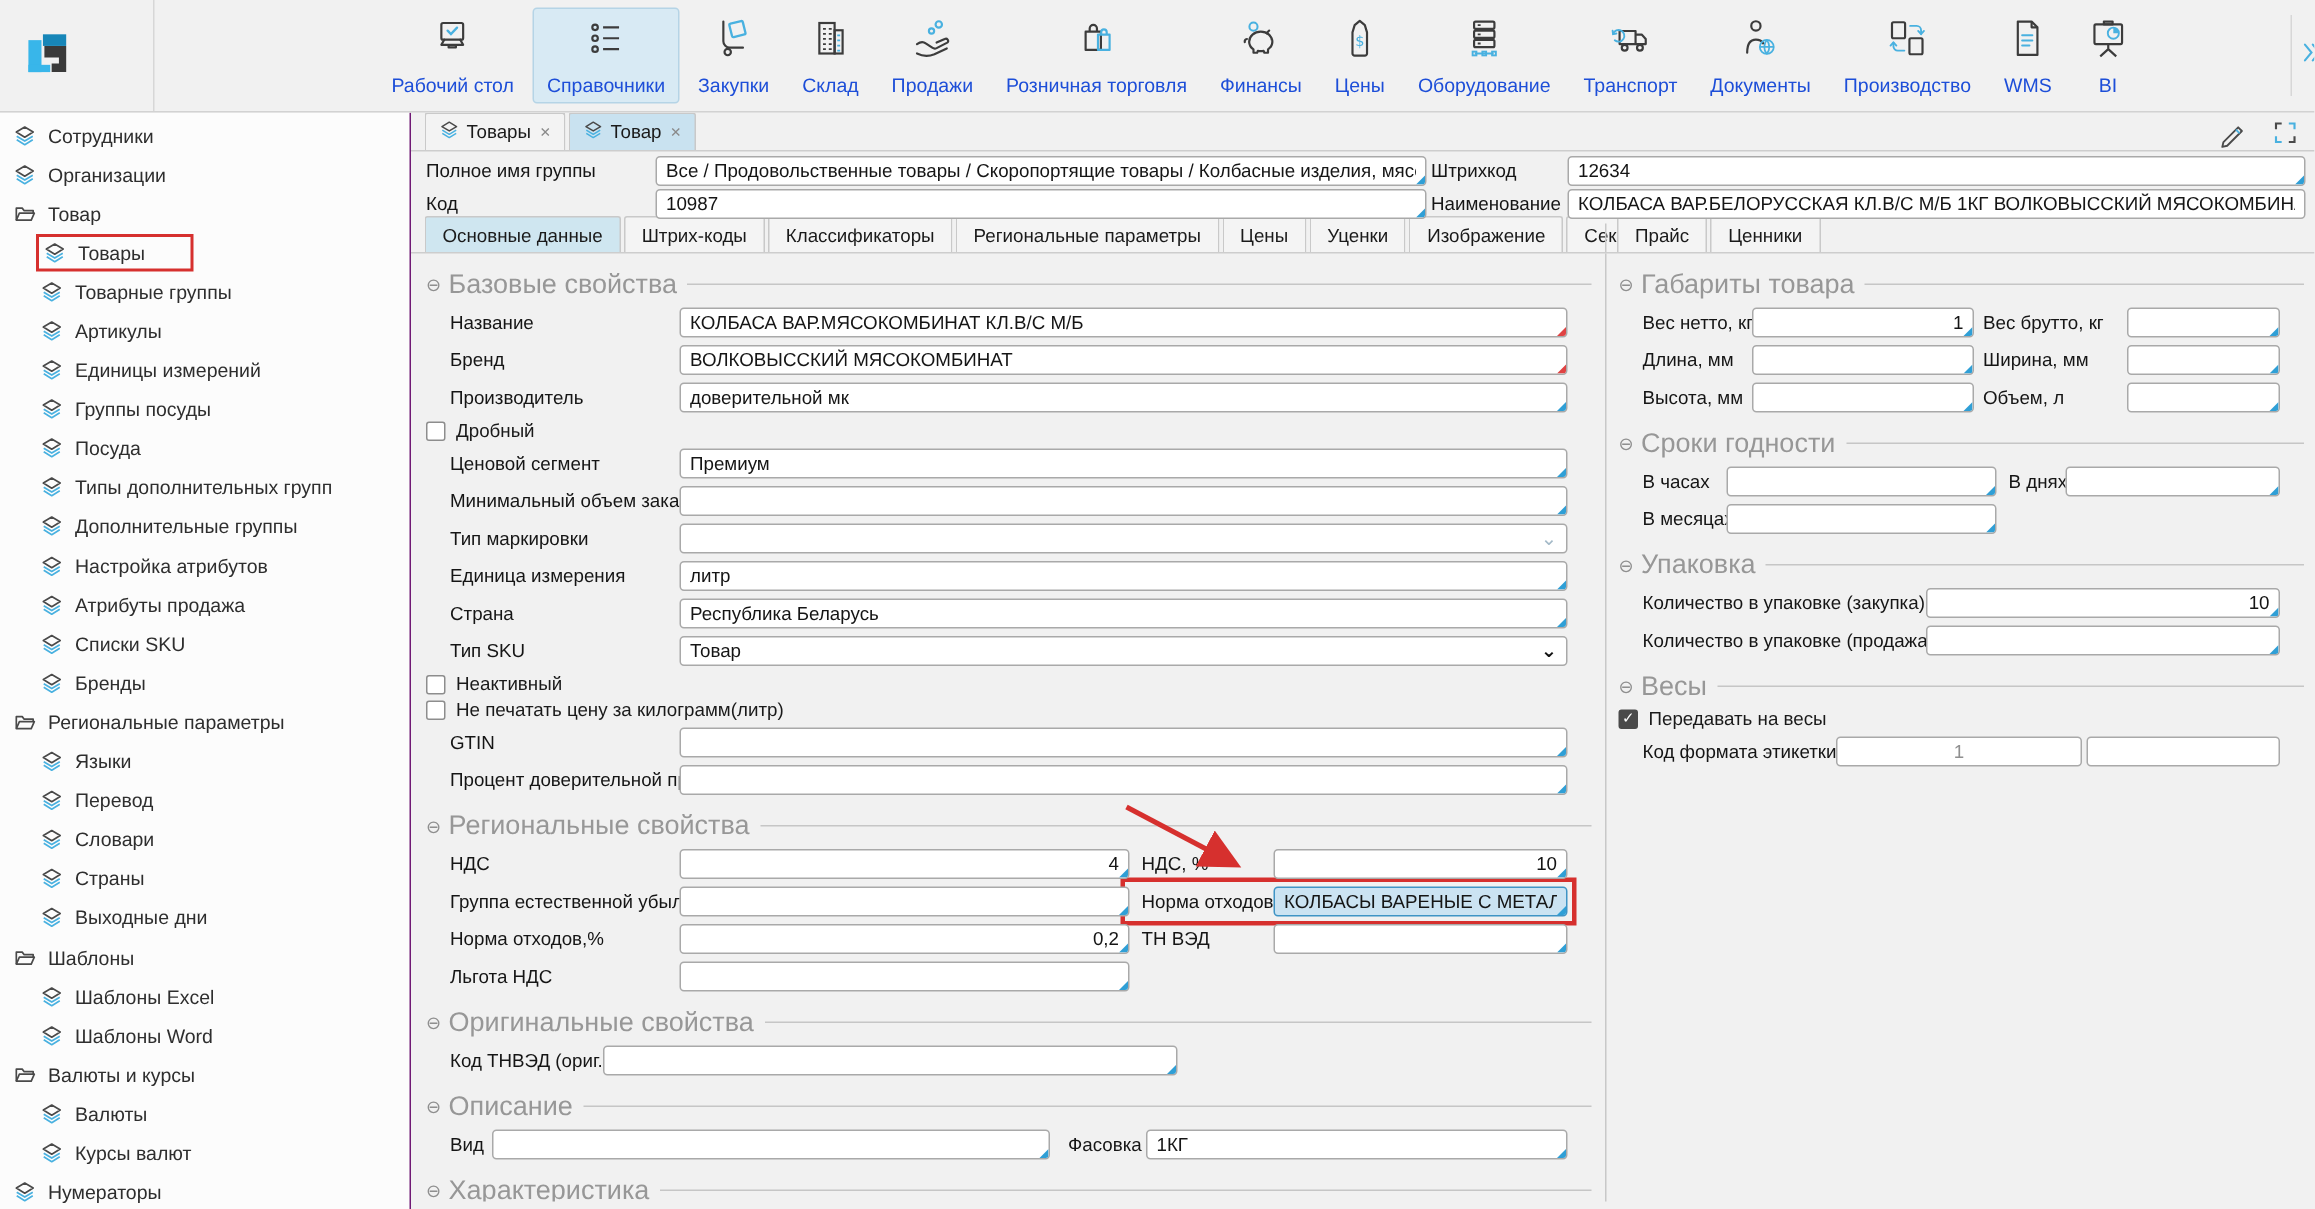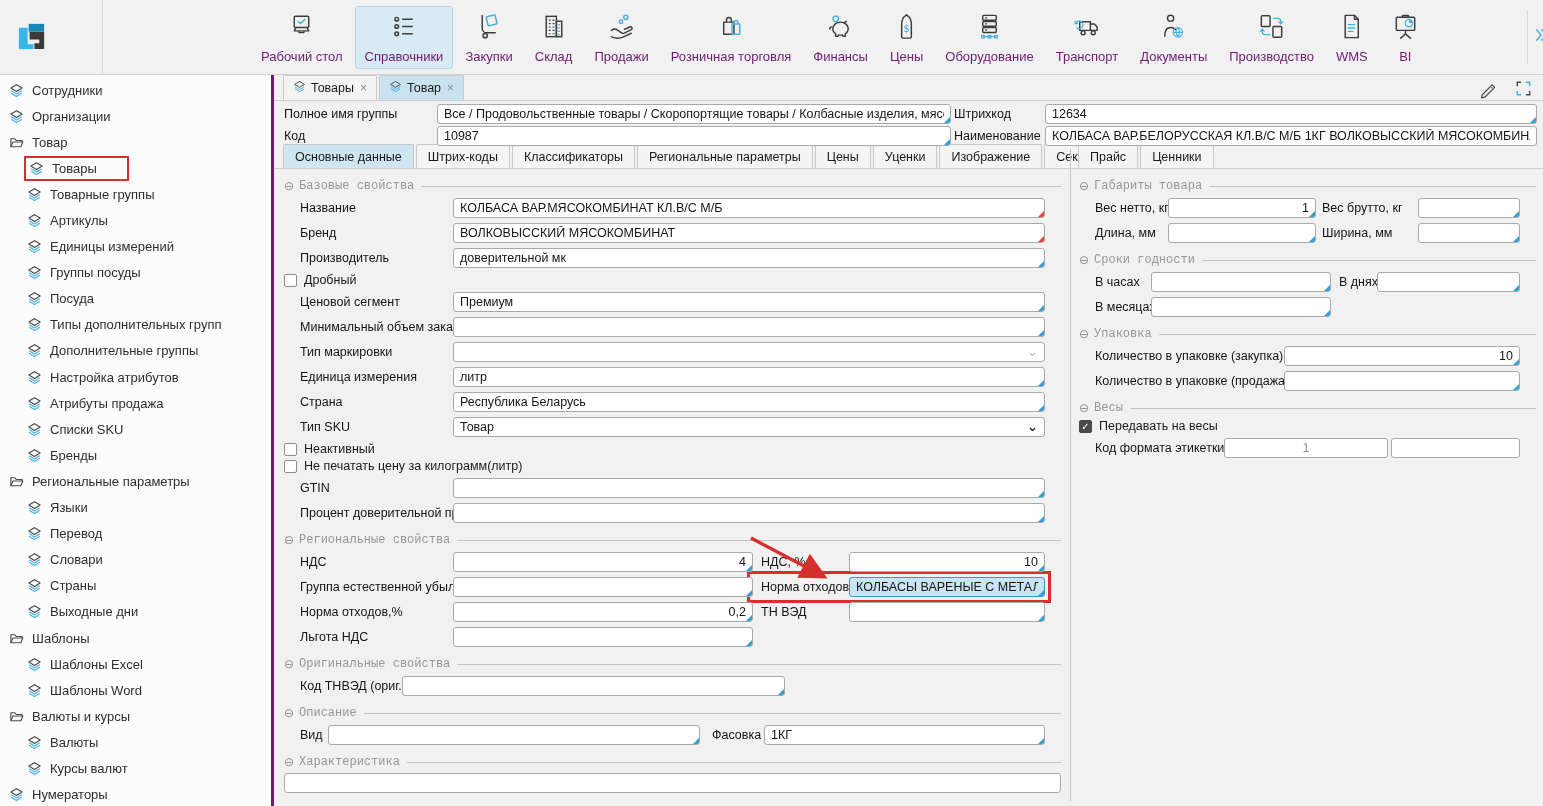--- a/index.html
+++ b/index.html
@@ -5,27 +5,27 @@
   * { box-sizing: border-box; margin: 0; padding: 0; }
   html,body { width:1543px; height:806px; overflow:hidden; }
   body { font-family:"Liberation Sans","DejaVu Sans",sans-serif; background:#f1f1f1; position:relative; color:#1a1a1a; }
 
   
   .toolbar { height:75px; background:#f1f1f1; border-bottom:1px solid #d2d2d2; display:flex; align-items:center; position:relative; }
   .logo-wrap { width:103px; height:100%; display:flex; align-items:center; padding-left:17px; border-right:1px solid #d7d7d7; }
   .tb-items { display:flex; align-items:center; gap:2px; margin-left:148px; height:100%; }
   .tbtn { display:flex; flex-direction:column; align-items:center; justify-content:center; gap:3px; padding:4px 9px; border:1px solid transparent; border-radius:3px; cursor:default; }
   .tbtn.sel { background:#d8eaf4; border-color:#b5d4e6; }
-  .tlbl { font-size:13px; color:#701a75; white-space:nowrap; }
+  .tlbl { font-size:13px; color:#1d4ed8; white-space:nowrap; }
   .tb-sep-right { position:absolute; right:15px; top:10px; bottom:10px; width:1px; background:#d7d7d7; }
   .tb-over { position:absolute; right:0; top:26px; width:9px; overflow:hidden; }
 
   
   .app-body { display:flex; height:731px; }
-  .sidebar { width:274px; background:#fcfcfc; border-right:3px solid #701a75; padding-top:2px; overflow:hidden; }
+  .sidebar { width:274px; background:#fcfcfc; border-right:1px solid #701a75; padding-top:2px; overflow:hidden; }
   .srow { display:flex; align-items:center; height:26.1px; padding-left:9px; font-size:13px; color:#2e2e2e; white-space:nowrap; cursor:default; }
   .srow.lvl1 { padding-left:27px; }
   .srow .icn { margin-right:8px; display:inline-flex; }
   .srow svg { width:15px; height:15px; }
   .red-frame { display:inline-flex; align-items:center; border:2px solid #d6302e; padding:3px 30px 3px 3px; margin-left:-3px; }
   .red-frame .icn { margin-right:8px; }
 
   .content { flex:1; display:flex; flex-direction:column; min-width:0; }
 
   
@@ -64,21 +64,21 @@
   .tab { height:24px; display:flex; align-items:center; padding:0 11px; border:1px solid #c9c9c9; border-bottom:none; background:#f4f4f4; font-size:12.5px; margin-right:2px; white-space:nowrap; border-radius:2px 2px 0 0; cursor:default; }
   .tab.act { background:#cfe6f0; }
 
   
   .panels { display:flex; height:632px; }
   .left-panel { width:796px; padding:0 9px 0 10px; overflow:hidden; }
   .right-panel { flex:1; border-left:1px solid #c8c8c8; padding:0 7px 0 8px; overflow:hidden; }
 
   .sec { display:flex; align-items:center; margin:10px 0 4px; }
   .minus { color:#8f8f8f; font-size:12px; margin-right:5px; line-height:1; }
-  .sectitle { color:#979797; font-size:12px; white-space:nowrap;font-family:Liberation Mono, monospace; }
+  .sectitle { color:#979797; font-size:18px; white-space:nowrap; }
   .secline { flex:1; border-top:1px solid #c6c6c6; margin-left:7px; }
 
   .frow { display:flex; align-items:center; margin:5px 16px; }
   .fcell { display:flex; align-items:center; min-width:0; }
   .cb { width:13px; height:13px; border:1px solid #8d8d8d; border-radius:2px; background:#fff; margin-right:7px; flex:none; font-size:10px; line-height:12px; text-align:center; color:#fff; }
   .cb.on { background:#4a4a4a; border-color:#4a4a4a; }
   .cblbl { font-size:12.5px; }
 
   .v-check { margin:3px 0; }
   .v-std .fcell { flex:1; } .v-std .flbl { width:153px; flex:none; } .v-std .fld { flex:1; }
@@ -899,20 +899,34 @@
                 <span class="val"></span>
               </div>
             </div>
             <div class="fcell c1">
               <span class="flbl">Ширина, мм</span>
               <div class="fld cr-blue">
                 <span class="val"></span>
               </div>
             </div>
           </div>
+          <div class="frow v-dim">
+            <div class="fcell c0">
+              <span class="flbl">Высота, мм</span>
+              <div class="fld cr-blue">
+                <span class="val"></span>
+              </div>
+            </div>
+            <div class="fcell c1">
+              <span class="flbl">Объем, л</span>
+              <div class="fld cr-blue">
+                <span class="val"></span>
+              </div>
+            </div>
+          </div>
           <div class="sec">
             <span class="minus">⊖</span>
             <span class="sectitle">Сроки годности</span>
             <span class="secline"></span>
           </div>
           <div class="frow v-shelf">
             <div class="fcell c0">
               <span class="flbl">В часах</span>
               <div class="fld cr-blue">
                 <span class="val"></span>

